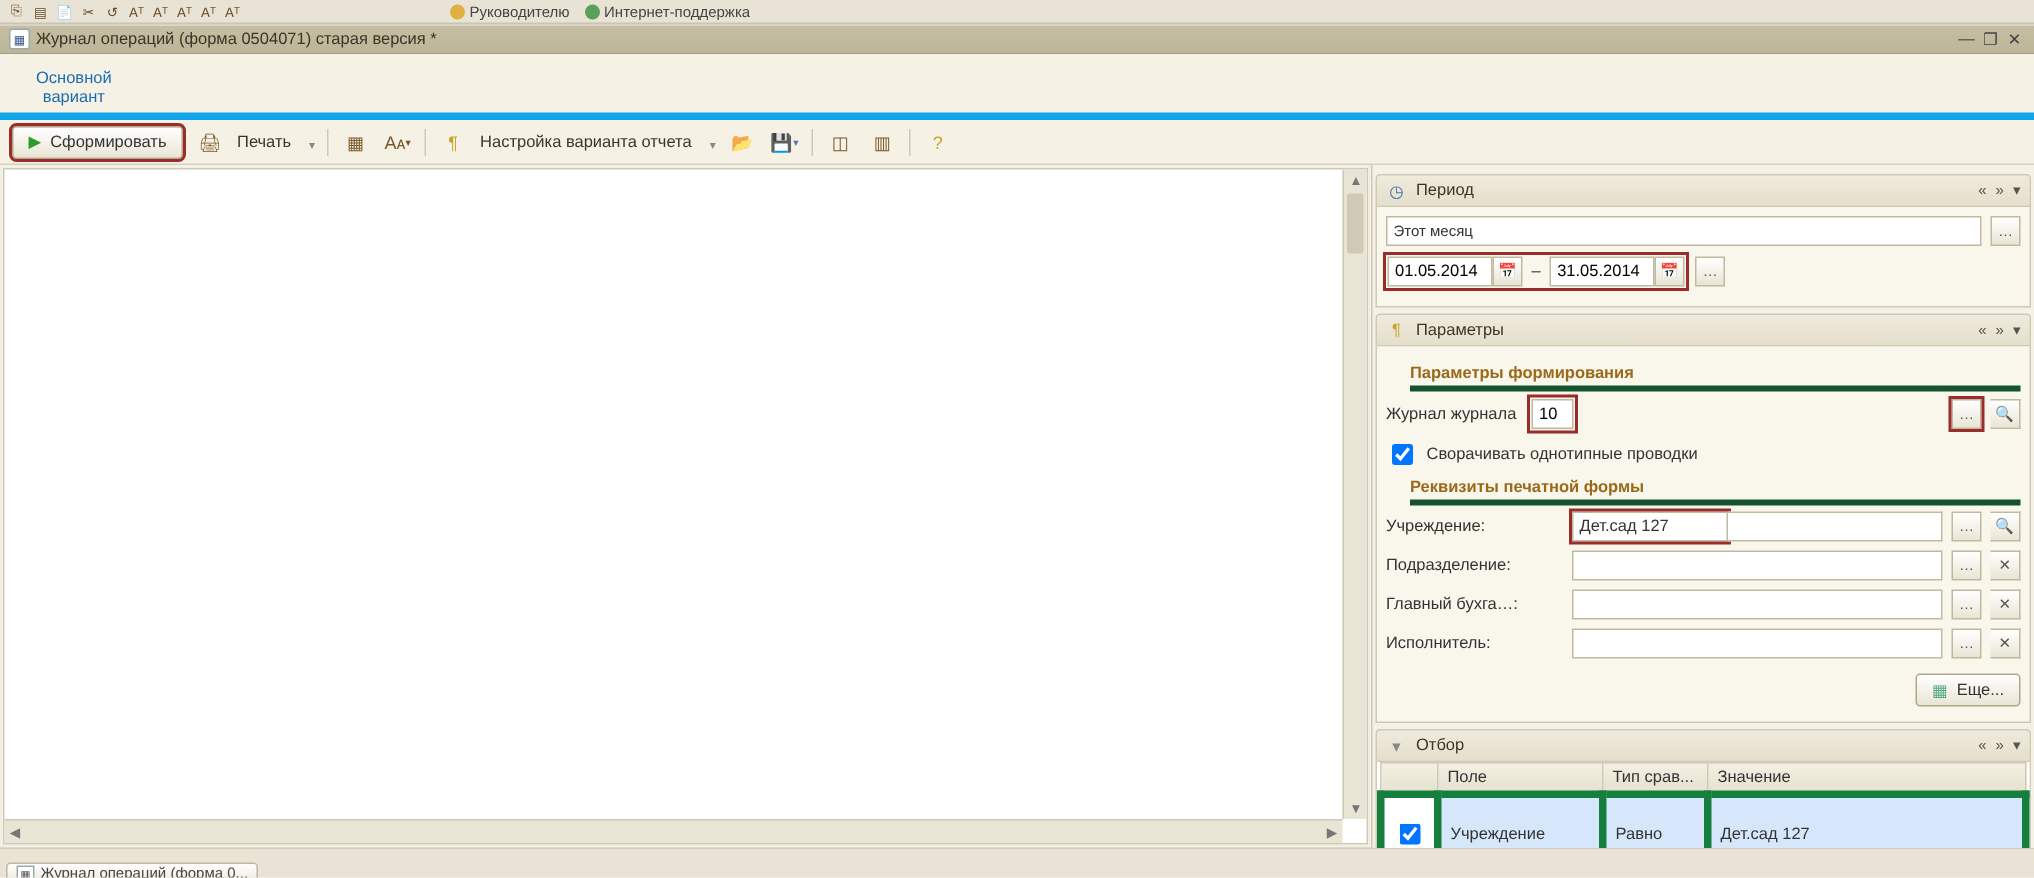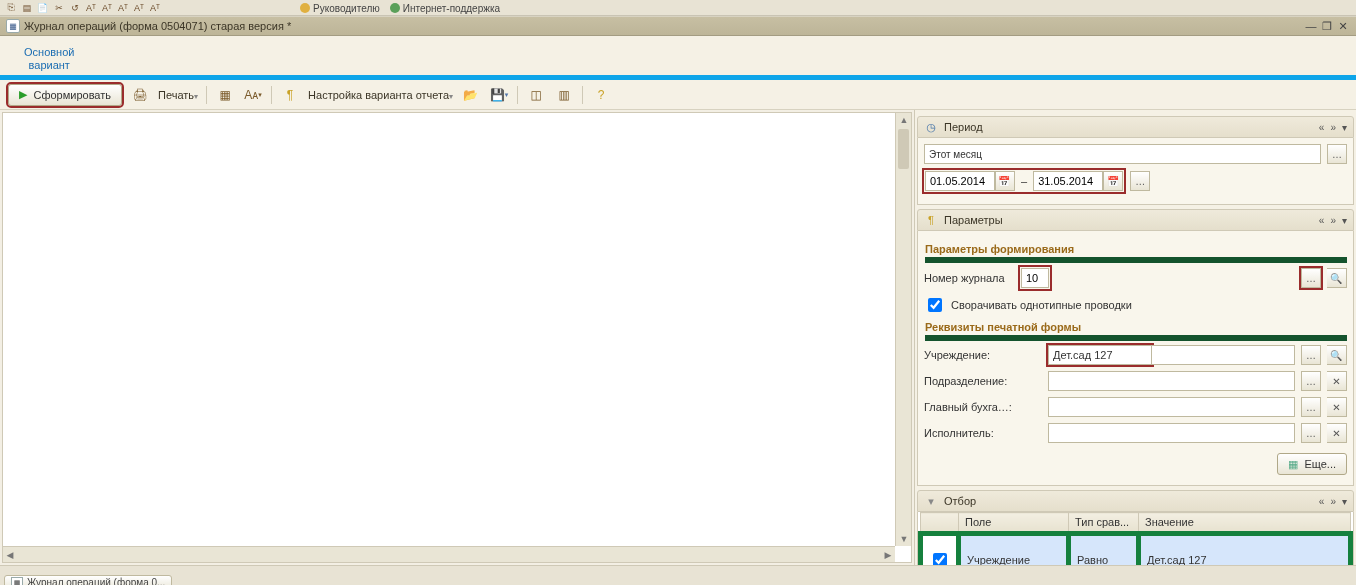--- a/index.html
+++ b/index.html
@@ -72,21 +72,21 @@
     height:22px;
     cursor:pointer;
   }
   .btn-form .tri { color:#2a9d2a; margin-right:6px; font-size:11px; }
   .highlight-red { outline:2px solid #9a2c2c; outline-offset:0; }
   .tb-icon {
     width:20px;height:20px;display:inline-flex;align-items:center;justify-content:center;
     border:1px solid transparent;border-radius:2px;cursor:pointer;font-size:12px;color:#7a5a2a;
   }
   .tb-sep { width:1px;height:18px;background:#cfc9b6; }
-  .tb-text { color:#3b3526; cursor:pointer; display:flex;align-items:flex-end;gap:0; }
+  .tb-text { color:#3b3526; cursor:pointer; display:flex;align-items:flex-end;gap:12px; }
   .tb-text .dd { font-size:8px;color:#888; }
   .main-area {
     display:flex;
     height: calc(585px - 16px - 20px - 46px - 30px - 18px);
   }
   .report-canvas {
     flex:1;
     background:#fff;
     border:1px solid #cfc9b6;
     margin:2px;
@@ -124,22 +124,22 @@
     background:#f9f6ec;
     padding:6px;
   }
   .field-row { display:flex;align-items:center;gap:6px;margin-bottom:6px; }
   .field-label { width:118px;color:#333; }
   .mini-btn {
     width:20px;height:20px;border:1px solid #bfb99f;background:linear-gradient(#fff,#e9e5d5);
     display:inline-flex;align-items:center;justify-content:center;cursor:pointer;font-size:10px;color:#555;
   }
   .section-title {
-    color:#9a6a1a; font-weight:bold; margin:6px 0 4px 1px;
-    border-bottom:6px solid #14532d; padding-bottom:2px;
+    color:#9a6a1a; font-weight:bold; margin:6px 0 4px 16px;
+    border-bottom:4px solid #14532d; padding-bottom:2px;
   }
   .date-input {
     width:70px;height:20px;border:1px solid #bfb99f;background:#fff;padding:0 4px;font-size:11px;font-family:inherit;
   }
   .date-btn { width:20px;height:20px;border:1px solid #bfb99f;background:linear-gradient(#fff,#e9e5d5);
     display:inline-flex;align-items:center;justify-content:center;cursor:pointer;font-size:10px;color:#8a6; }
   .num-input {
     width:28px;height:20px;border:1px solid #bfb99f;background:#fff;padding:0 4px;font-size:11px;font-family:inherit;
   }
   .chk { width:14px;height:14px; }
@@ -307,21 +307,21 @@
       <span class="expand">
         <span>«</span>
         <span>»</span>
         <span>▾</span>
       </span>
     </div>
     <div class="group-body">
 
       <div class="section-title">Параметры формирования</div>
       <div class="field-row">
-        <span class="field-label" style="width:90px;">Номер журнала</span>
+        <span class="field-label" style="width:90px;">Журнал журнала</span>
         <div class="num-group highlight">
           <input class="num-input" value="10" style="">
         </div>
         <div style="flex:1;"></div>
         <span class="mini-btn highlight-red">…</span>
         <span class="mini-btn" style="border-left:none;">🔍</span>
       </div>
       <div class="field-row">
         <input type="checkbox" class="chk" checked="" style="">
         <span>Сворачивать однотипные проводки</span>

